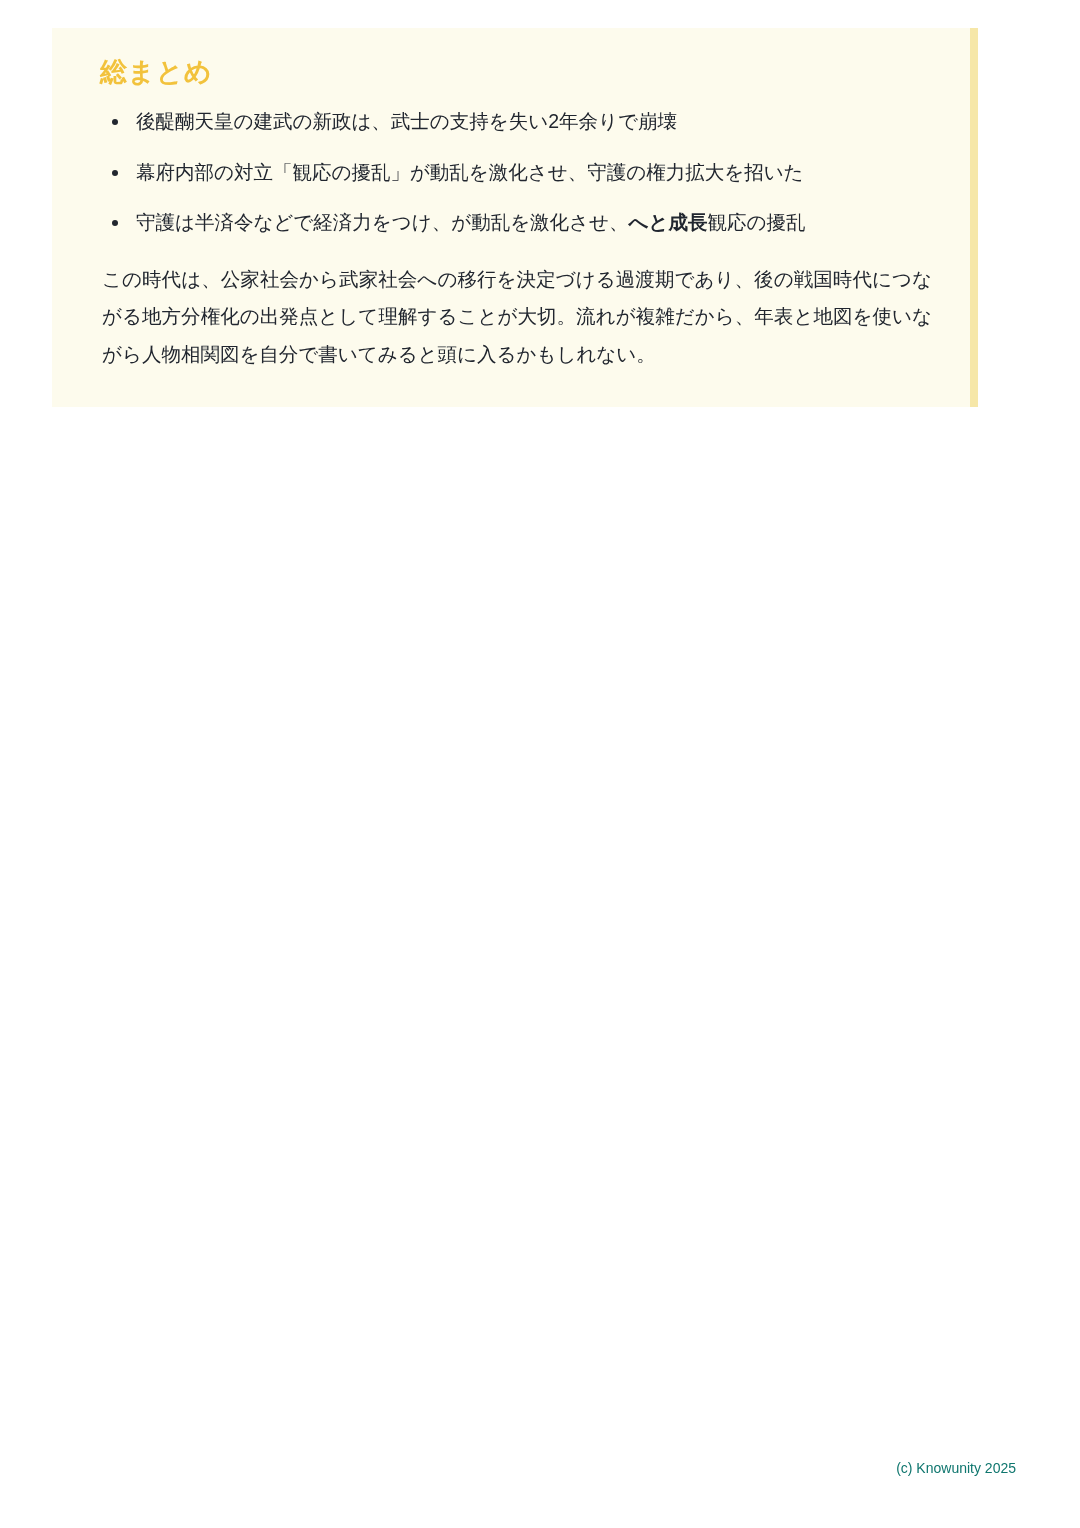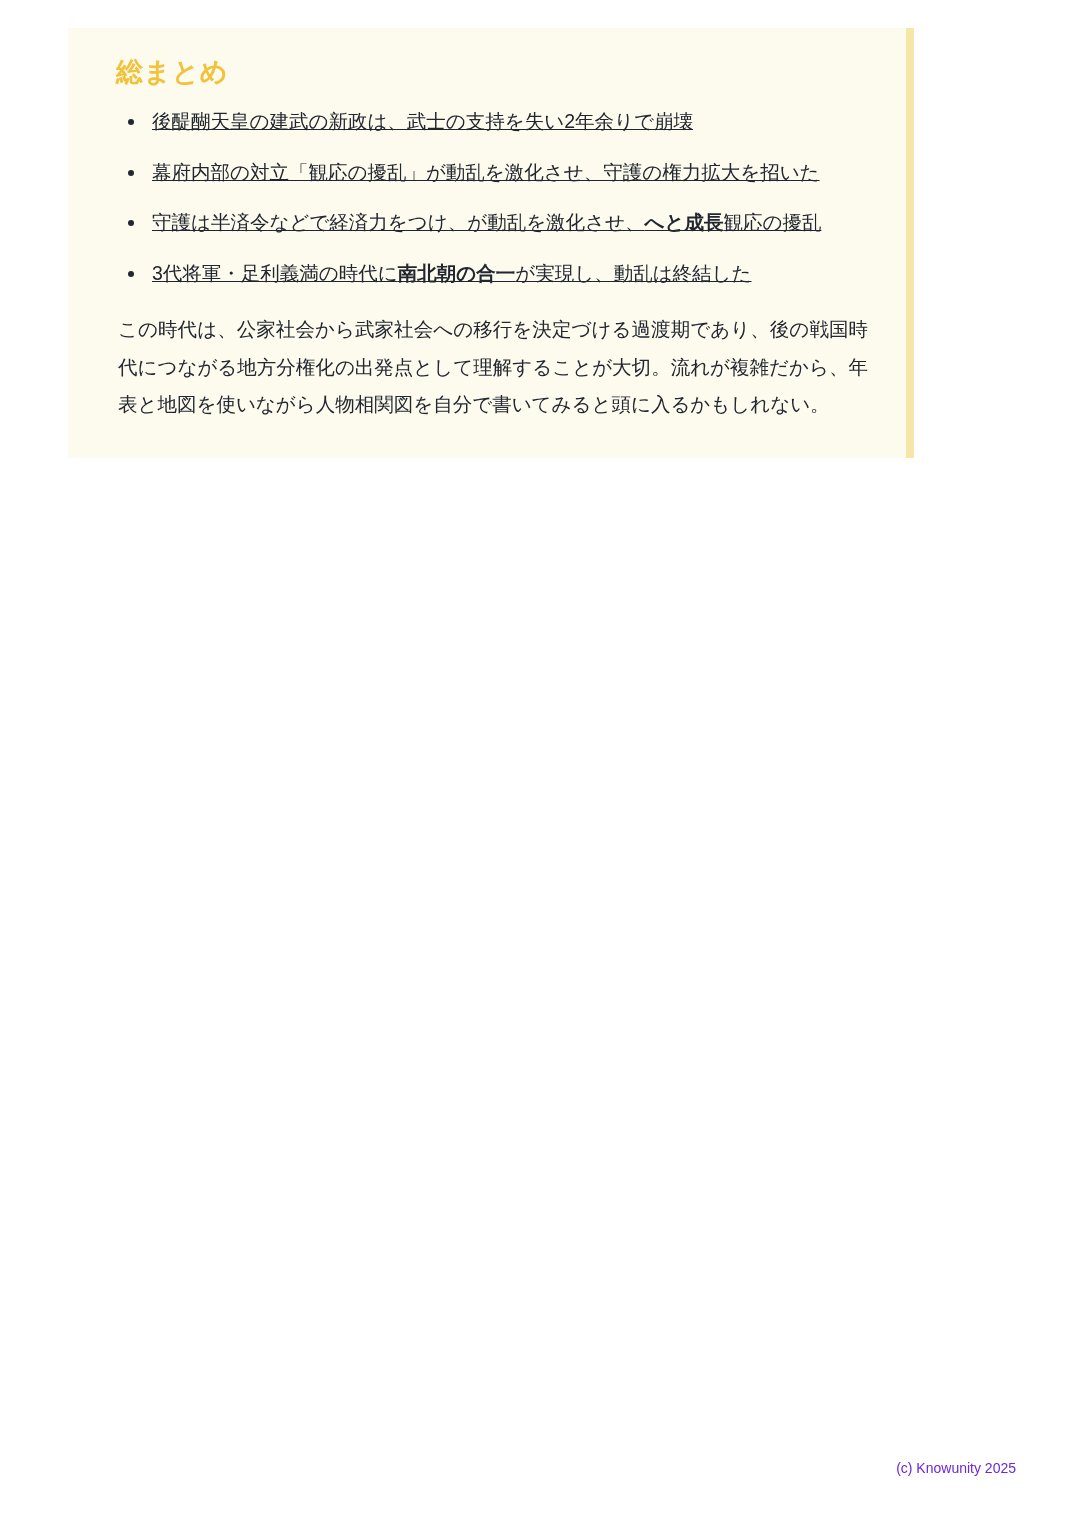--- a/index.html
+++ b/index.html
@@ -20,23 +20,23 @@
     position: absolute;
     left: 0;
     top: 0;
     width: 1080px;
     height: 1528px;
   }
 
   
   .summary-card {
     position: absolute;
-    left: 68px;
+    left: 52px;
     top: 28px;
-    width: 846px;
+    width: 926px;
     background: #fdfbed;
     box-sizing: border-box;
     padding: 26px 46px 34px 46px;
   }
   .summary-card .accent-bar {
     position: absolute;
     right: 0;
     top: 0;
     width: 8px;
     height: 100%;
@@ -48,21 +48,20 @@
     font-weight: bold;
     color: #f2c23c;
     margin: 0 0 16px 2px;
     letter-spacing: 0.5px;
   }
 
   ul.bullets {
     list-style: none;
     margin: 0 0 0 0;
     padding: 0;
-    text-decoration: underline;
   }
   ul.bullets li {
     position: relative;
     padding-left: 38px;
     margin-bottom: 19px;
     font-size: 19.5px;
     line-height: 1.62;
     color: #21262f;
   }
   ul.bullets li::before {
@@ -86,21 +85,21 @@
     color: #21262f;
     text-align: justify;
   }
 
   
   .footer-credit {
     position: absolute;
     right: 64px;
     bottom: 52px;
     font-size: 14px;
-    color: #6d28d9;
+    color: #0f766e;
   }
 </style>
 </head>
 <body>
 
 <div class="page">
 
   <section class="summary-card">
     <div class="accent-bar"></div>
 
@@ -109,23 +108,20 @@
     <ul class="bullets">
       <li>
         <span>後醍醐天皇の建武の新政は、武士の支持を失い2年余りで崩壊</span>
       </li>
       <li>
         <span>幕府内部の対立「観応の擾乱」が動乱を激化させ、守護の権力拡大を招いた</span>
       </li>
       <li>
         <span>守護は半済令などで経済力をつけ、が動乱を激化させ、</span><b>へと成長</b><span>観応の擾乱</span>
       </li>
-      <li>
-        <span>3代将軍・足利義満の時代に</span><b>南北朝の合一</b><span>が実現し、動乱は終結した</span>
-      </li>
     </ul>
 
     <p class="closing-paragraph">この時代は、公家社会から武家社会への移行を決定づける過渡期であり、後の戦国時代につながる地方分権化の出発点として理解することが大切。流れが複雑だから、年表と地図を使いながら人物相関図を自分で書いてみると頭に入るかもしれない。</p>
   </section>
 
   <div class="footer-credit">(c) Knowunity 2025</div>
 
 </div>
 
 </body></html>

